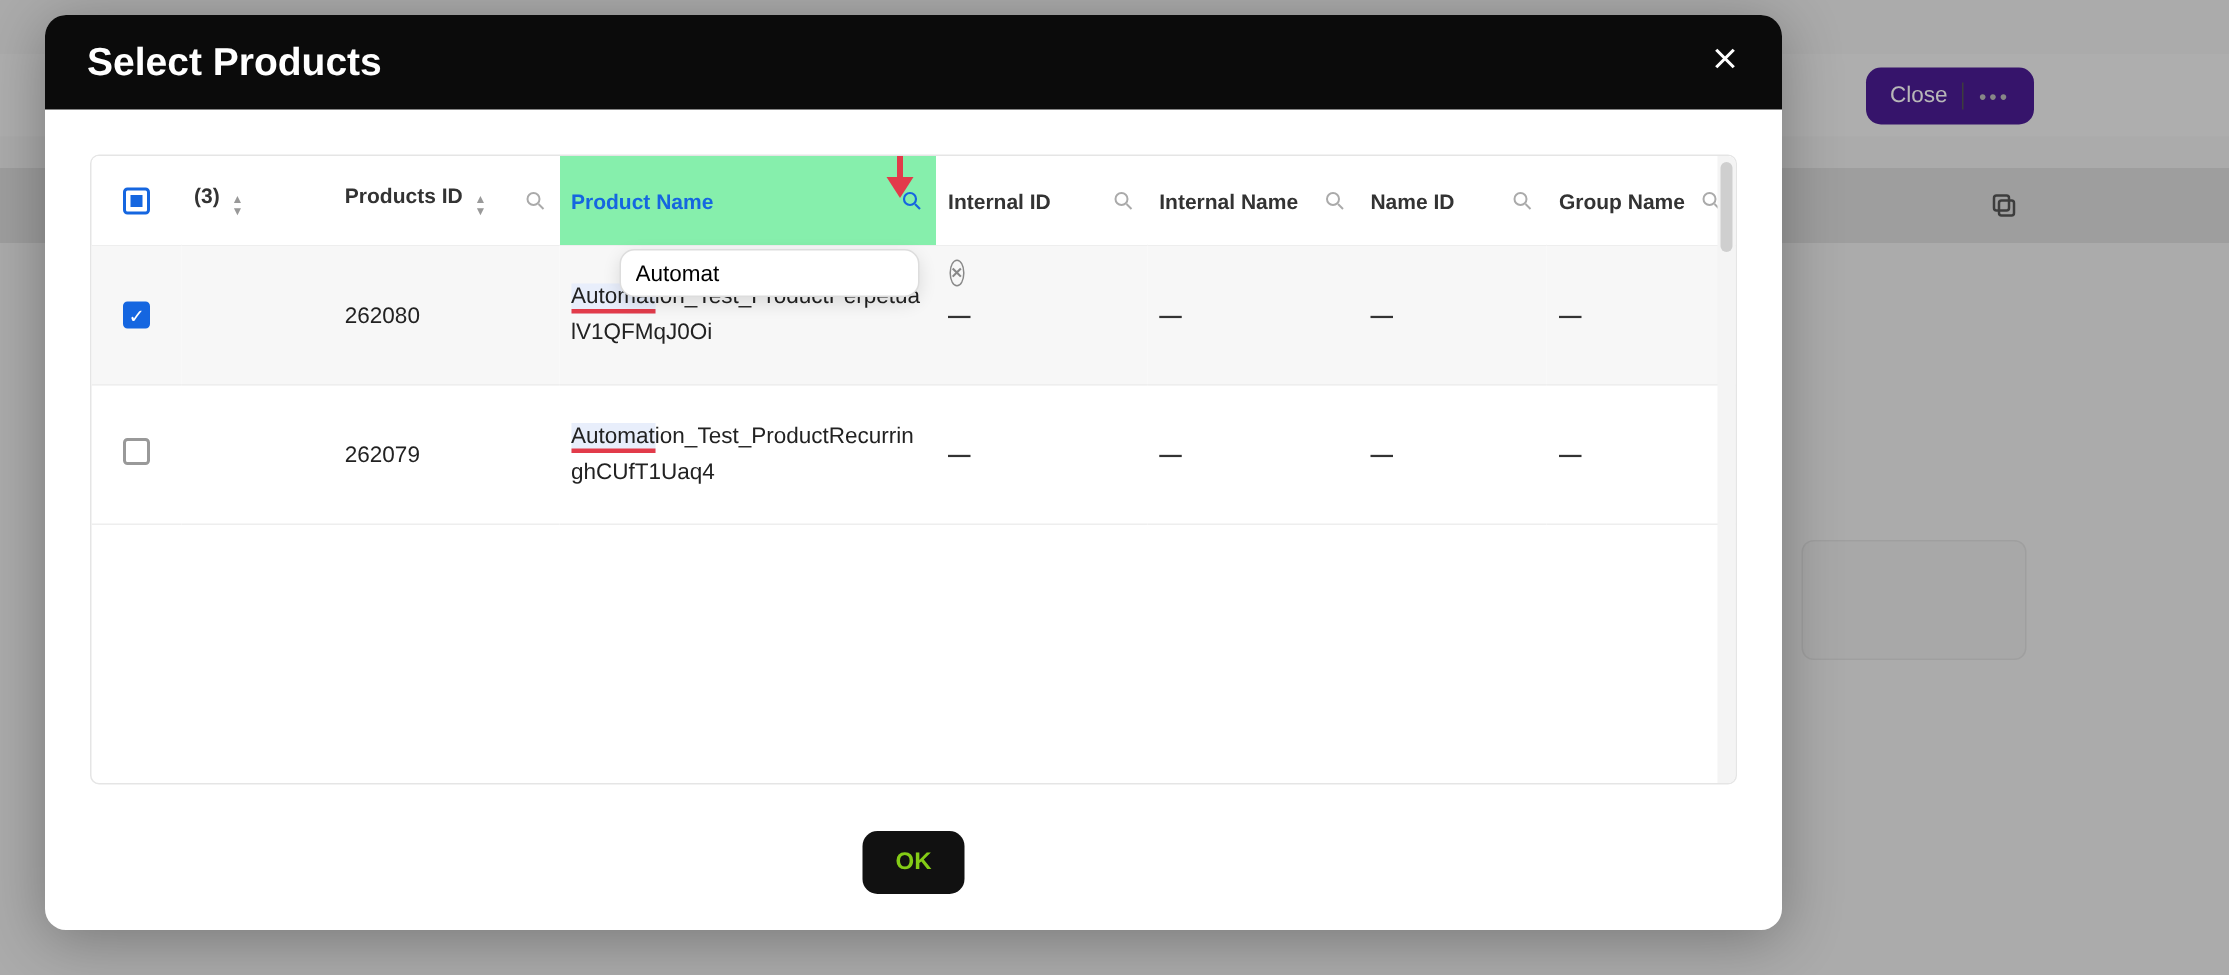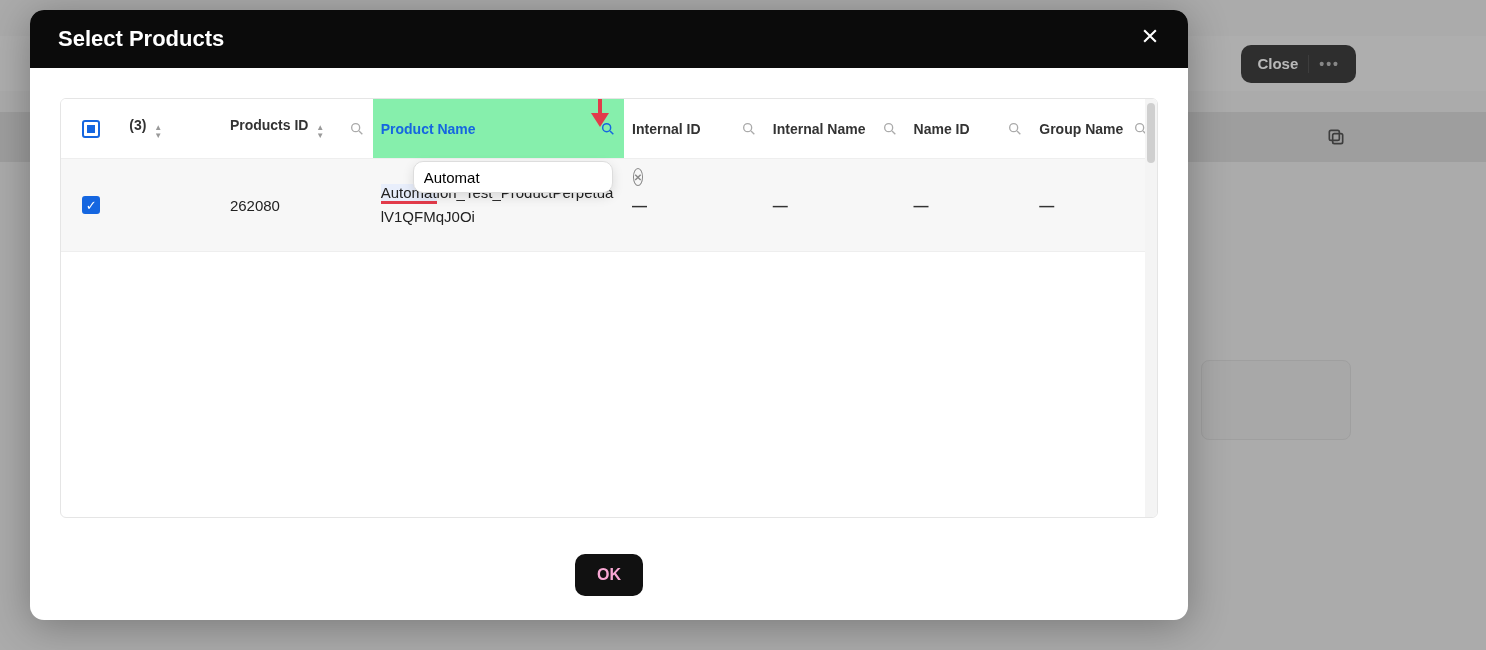--- a/index.html
+++ b/index.html
@@ -19,22 +19,22 @@
     background: #ededed;
   }
   .bg-topbar {
     position: absolute;
     top: 36px; right: 0; left: 0; height: 55px;
     display: flex; justify-content: flex-end; align-items: center;
     padding-right: 130px;
     background: #f1f1f1;
   }
   .bg-close-btn {
-    background: #404040; color: #fff; border-radius: 10px; padding: 10px 16px;
-    display: flex; align-items: center; gap: 10px; font-weight: 700; font-size: 15px;
+    background: #4c1d95; color: #fff; border-radius: 10px; padding: 10px 16px;
+    display: flex; align-items: center; gap: 10px; font-weight: 400; font-size: 15px;
   }
   .bg-close-btn .divider { width:1px; height:18px; background:#555;}
   .bg-close-btn .dots { letter-spacing:2px; color:#bbb; font-size:14px;}
   .bg-toolbar {
     position:absolute; top:112px; left:0; right:0; height:50px;
     background:#dcdcdc;
     display:flex; justify-content:flex-end; align-items:center; padding-right:140px;
   }
   .bg-copy-icon { width:20px;height:20px; color:#555;}
   .bg-add-btn {
@@ -57,21 +57,21 @@
     position:absolute;
     top:10px; left:30px; right:298px; bottom:30px;
     background:#fff; border-radius:14px;
     display:flex; flex-direction:column; overflow:hidden;
     box-shadow:0 6px 40px rgba(0,0,0,0.3);
   }
   .modal-header {
     background:#0b0b0b; color:#fff; display:flex; align-items:center; justify-content:space-between;
     padding:16px 28px;
   }
-  .modal-title { font-size:22px; font-weight:800; }
+  .modal-title { font-size:26px; font-weight:800; }
   .modal-close { color:#fff; font-size:22px; cursor:pointer;}
 
   .modal-body { flex:1; padding:30px 30px 10px 30px; overflow:hidden; position:relative;}
   .table-wrap { border:1px solid #e5e5e5; border-radius:6px; height:420px; overflow:hidden auto; position:relative;}
   table { border-collapse:collapse; width:100%; table-layout:fixed;}
   thead th {
     background:#fff; border-bottom:1px solid #eee; font-size:14px; font-weight:700; color:#333;
     text-align:left; padding:18px 8px; position:relative; vertical-align:middle;
   }
   thead th.active { background:#86efac; color:#1566e0;}
@@ -120,21 +120,21 @@
     display:flex; flex-direction:column; align-items:center;
   }
   .annot-arrow .shaft { width:4px; height:42px; background:#e23b4a;}
   .annot-arrow .head {
     width:0;height:0;border-left:9px solid transparent;border-right:9px solid transparent;
     border-top:14px solid #e23b4a;
   }
 
   .modal-footer { display:flex; justify-content:center; padding:20px 0 24px 0;}
   .ok-btn {
-    background:#111;color:#f9a8d4;font-weight:800;font-size:16px;padding:12px 22px;border-radius:10px;border:none;cursor:pointer;
+    background:#111;color:#84cc16;font-weight:800;font-size:16px;padding:12px 22px;border-radius:10px;border:none;cursor:pointer;
   }
 
   .svg-icon { width:16px; height:16px; }
   .scrollbar-track { position:absolute; right:0; top:0; bottom:0; width:12px; background:#f4f4f4;}
   .scrollbar-thumb { position:absolute; right:2px; top:4px; width:8px; height:60px; background:#cfcfcf; border-radius:4px;}
 </style>
 </head>
 <body>
 
 <div class="bg-page">
@@ -256,20 +256,32 @@
             <td></td>
             <td>262080</td>
             <td class="pname-cell">
               <span class="highlight highlight-underline">Automat</span><span>ion_Test_ProductPerpetualV1QFMqJ0Oi</span>
             </td>
             <td class="dash">—</td>
             <td class="dash">—</td>
             <td class="dash">—</td>
             <td class="dash">—</td>
           </tr>
+          <tr>
+            <td style="text-align:center"><span class="chk"></span></td>
+            <td></td>
+            <td>262079</td>
+            <td class="pname-cell">
+              <span class="highlight highlight-underline">Automat</span><span>ion_Test_ProductRecurringhCUfT1Uaq4</span>
+            </td>
+            <td class="dash">—</td>
+            <td class="dash">—</td>
+            <td class="dash">—</td>
+            <td class="dash">—</td>
+          </tr>
         </tbody>
       </table>
       <div class="scrollbar-track">
         <div class="scrollbar-thumb"></div>
       </div>
     </div>
   </div>
 
   <div class="modal-footer">
     <button class="ok-btn">

